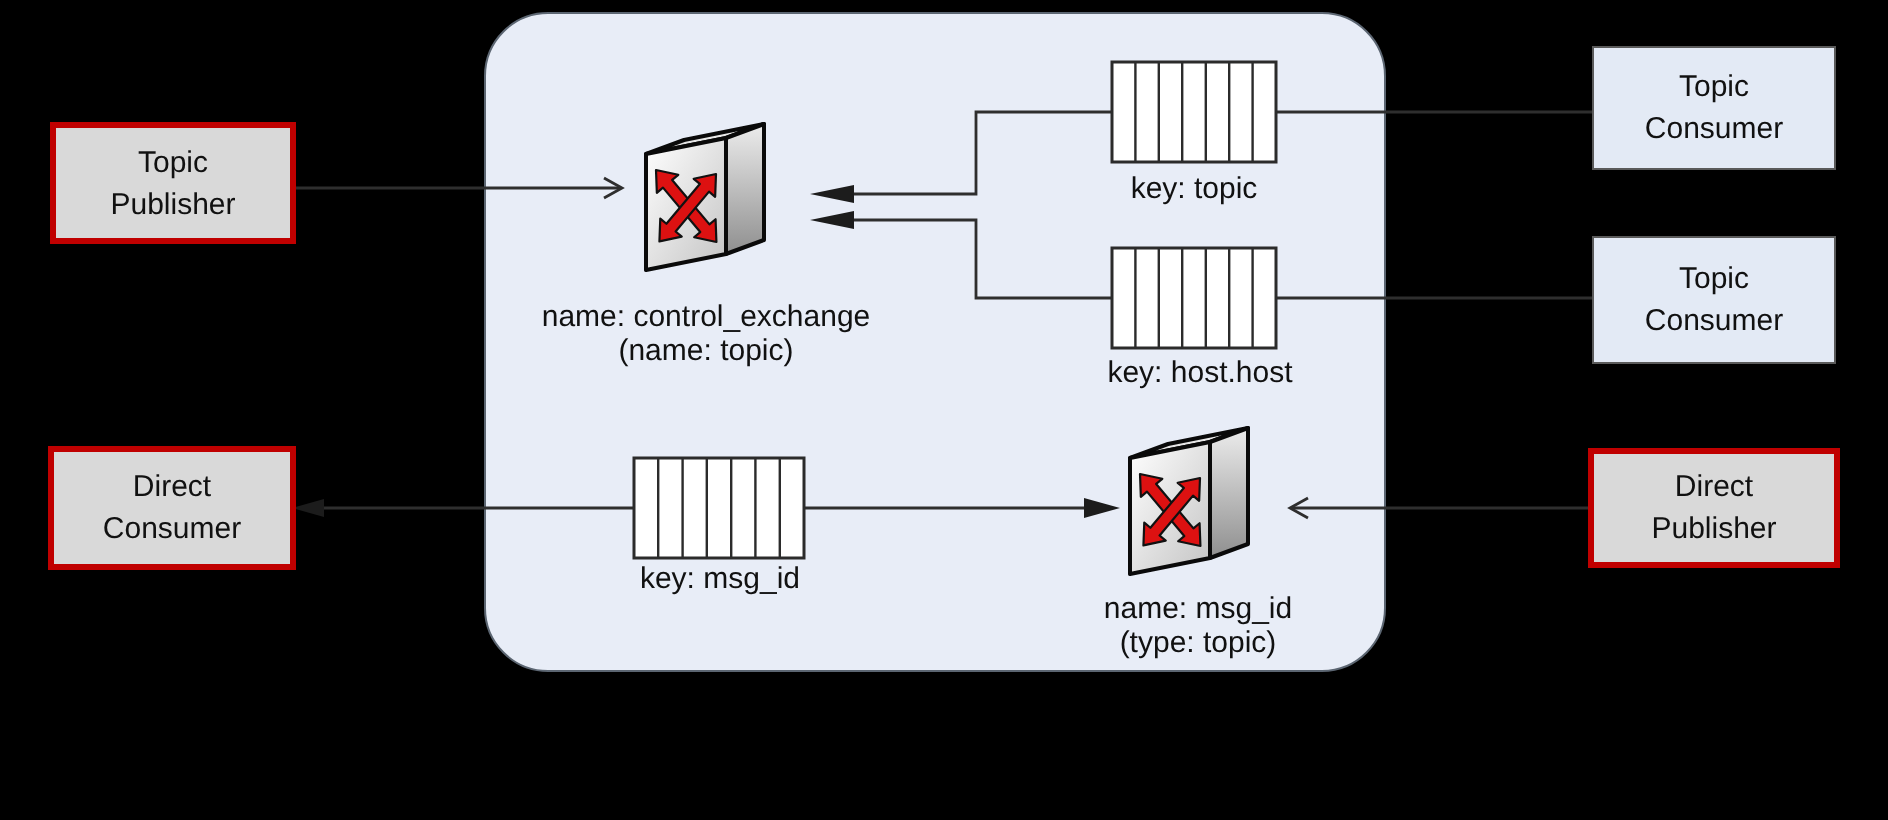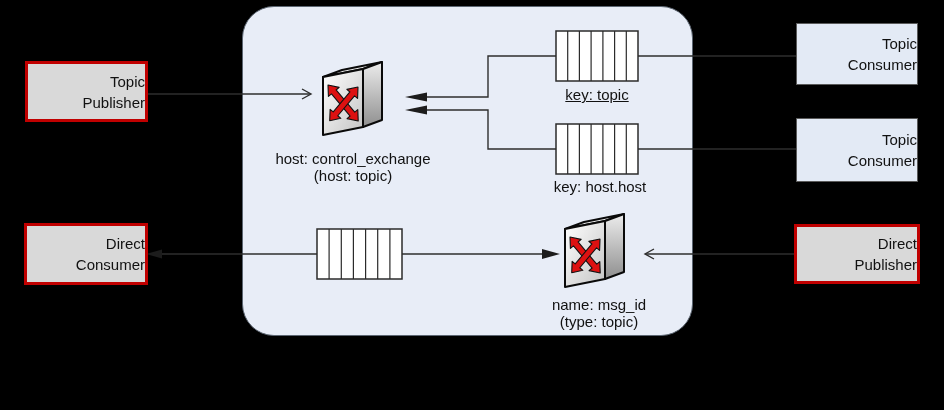--- a/index.html
+++ b/index.html
@@ -29,21 +29,21 @@
   svg.wires{position:absolute;left:0;top:0;}
   .wire{stroke:var(--line);stroke-width:1.4;fill:none;}
   .chevron{stroke:var(--line);stroke-width:1.4;fill:none;stroke-linejoin:miter;}
   .tri{fill:var(--arrow-fill);stroke:none;}
   .q-body{fill:#ffffff;stroke:#2b2b2b;stroke-width:1.5;}
   .q-div{stroke:#2b2b2b;stroke-width:1.2;}
   .sw-outline{stroke:#0a0a0a;stroke-width:2;stroke-linejoin:round;}
   .sw-arrow{fill:var(--exchange-arrow-red);stroke:#111;stroke-width:1.1;stroke-linejoin:round;}
   .box{
     position:absolute;box-sizing:border-box;display:flex;flex-direction:column;
-    align-items:flex-end;justify-content:center;text-align:center;
+    align-items:center;justify-content:center;text-align:center;
     font-size:15px;line-height:21px;
   }
   .box-red{background:var(--red-box-fill);border:3px solid var(--red-box-border);}
   .box-blue{background:var(--blue-box-fill);border:1px solid var(--blue-box-border);}
   .diagram-label{
     position:absolute;text-align:center;font-size:15px;line-height:17px;white-space:nowrap;
   }
 </style>
 </head>
 <body>
@@ -144,27 +144,28 @@
   <div class="box box-blue" style="left:796px;top:118px;width:122px;height:64px;">
     <span>Topic</span>
     <span>Consumer</span>
   </div>
   <div class="box box-red" style="left:794px;top:224px;width:126px;height:60px;">
     <span>Direct</span>
     <span>Publisher</span>
   </div>
 
   <div class="diagram-label" style="left:233px;top:150px;width:240px;">
-    <div>host: control_exchange</div>
-    <div>(host: topic)</div>
+    <div>name: control_exchange</div>
+    <div>(name: topic)</div>
   </div>
 
-  <div class="diagram-label" style="left:517px;top:86px;width:160px;text-decoration:underline;">key: topic</div>
+  <div class="diagram-label" style="left:517px;top:86px;width:160px;">key: topic</div>
 
   <div class="diagram-label" style="left:520px;top:178px;width:160px;">key: host.host</div>
 
+  <div class="diagram-label" style="left:280px;top:281px;width:160px;">key: msg_id</div>
 
   <div class="diagram-label" style="left:479px;top:296px;width:240px;">
     <div>name: msg_id</div>
     <div>(type: topic)</div>
   </div>
 
 </div>
 
 </body></html>

